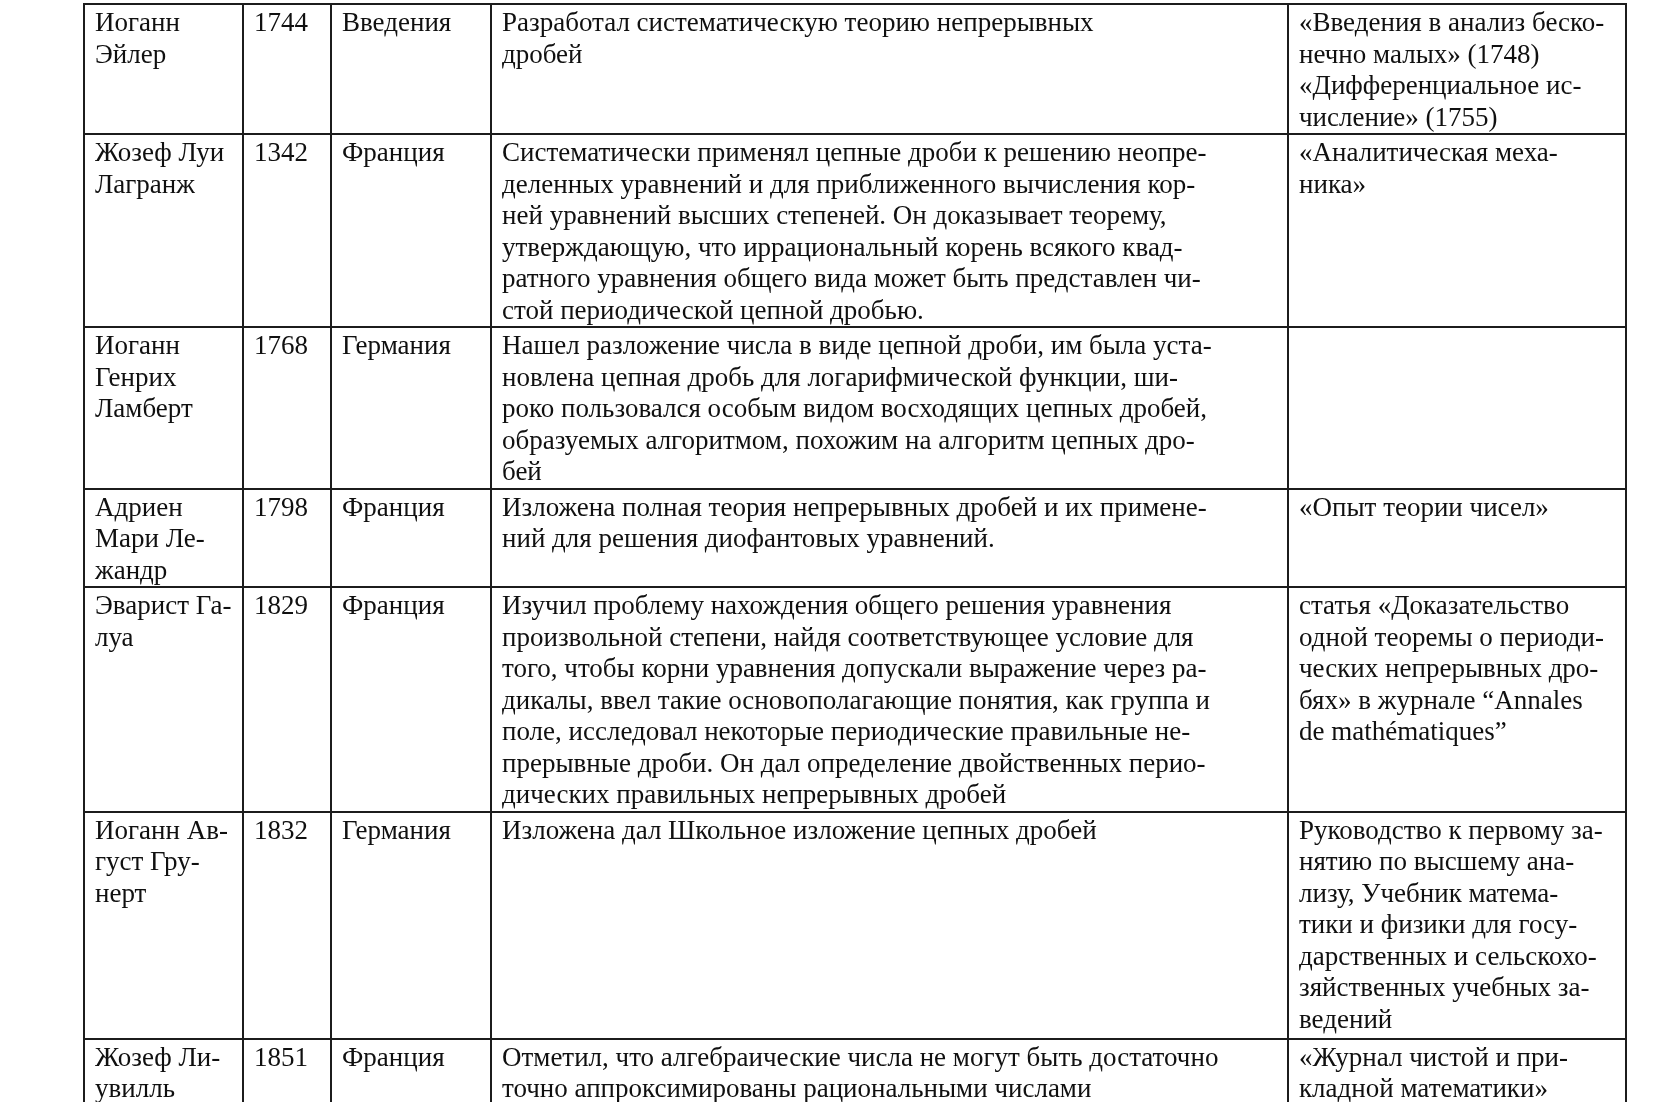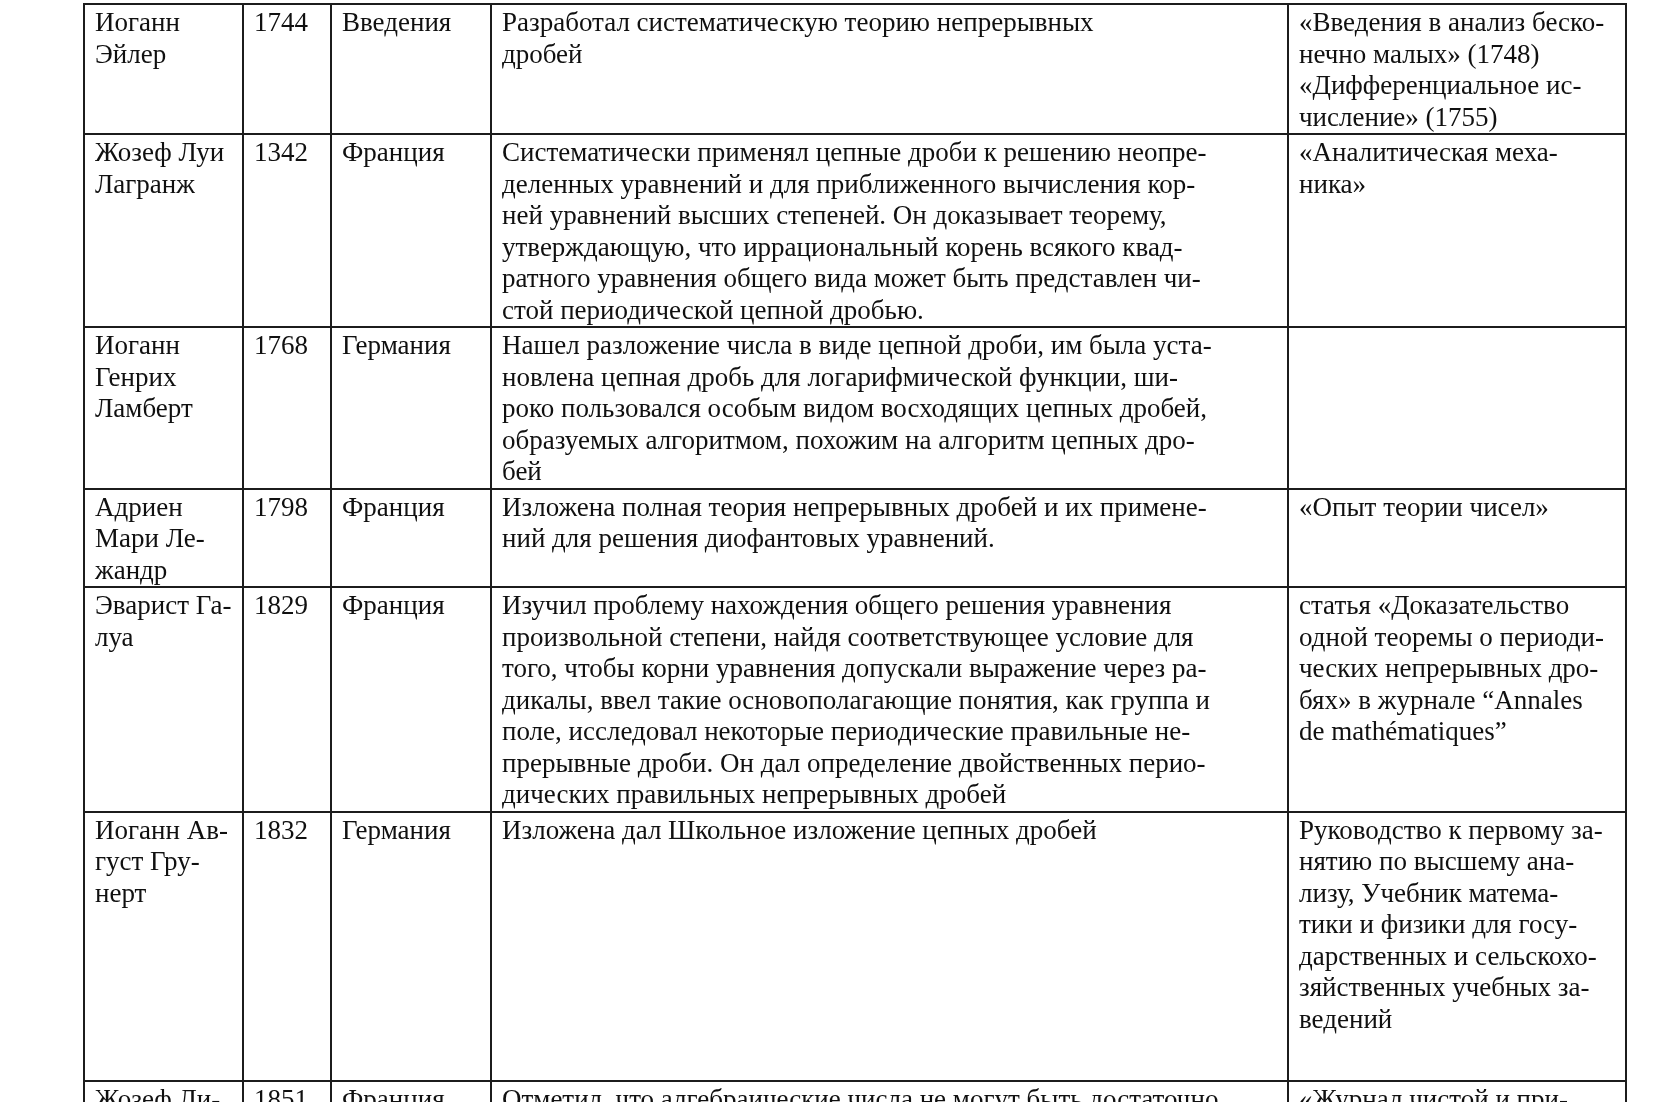--- a/index.html
+++ b/index.html
@@ -32,21 +32,21 @@
     line-height: 31.5px;
     white-space: pre-line;
     overflow: hidden;
   }
   
   tr.r0 { height: 127px; }
   tr.r1 { height: 193px; margin-left: 41px; }
   tr.r2 { height: 160px; padding-left: 36px; }
   tr.r3 { height: 73px;  }
   tr.r4 { height: 223px; }
-  tr.r5 { height: 269px; }
+  tr.r5 { height: 227px; }
   tr.r6 { height: 66px;  }
 </style>
 </head>
 <body>
 
 <table class="doc-table">
   <colgroup>
     <col style="width:159px">
     <col style="width:88px">
     <col style="width:160px">

